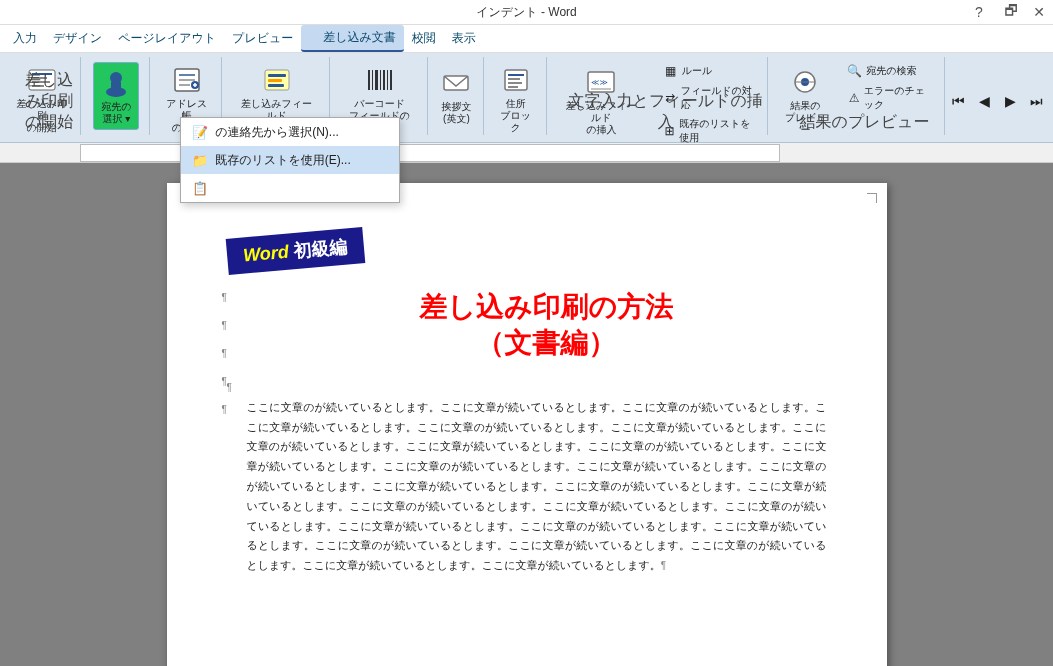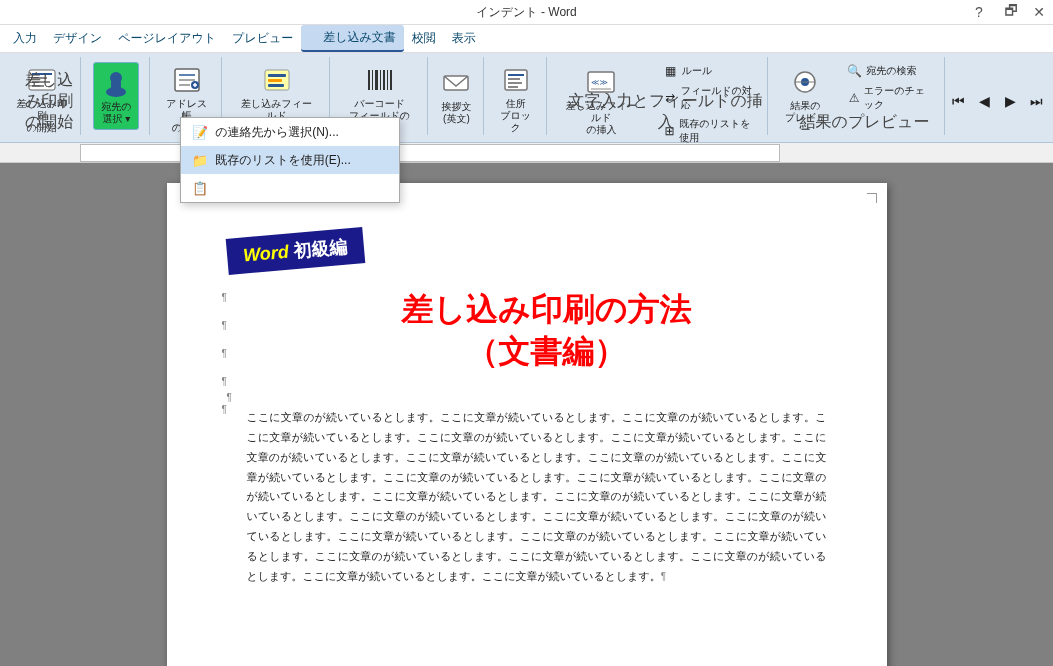--- a/index.html
+++ b/index.html
@@ -273,21 +273,21 @@
       color: #ffff00;
       font-style: italic;
     }
     .banner-white {
       color: white;
     }
 
     
     .main-title {
       text-align: center;
-      font-size: 32px;
+      font-size: 28px;
       font-weight: bold;
       color: #ff0000;
       line-height: 1.3;
       margin: 20px 0 20px 20px;
     }
 
     
     .body-text {
       font-size: 11px;
       line-height: 1.8;

